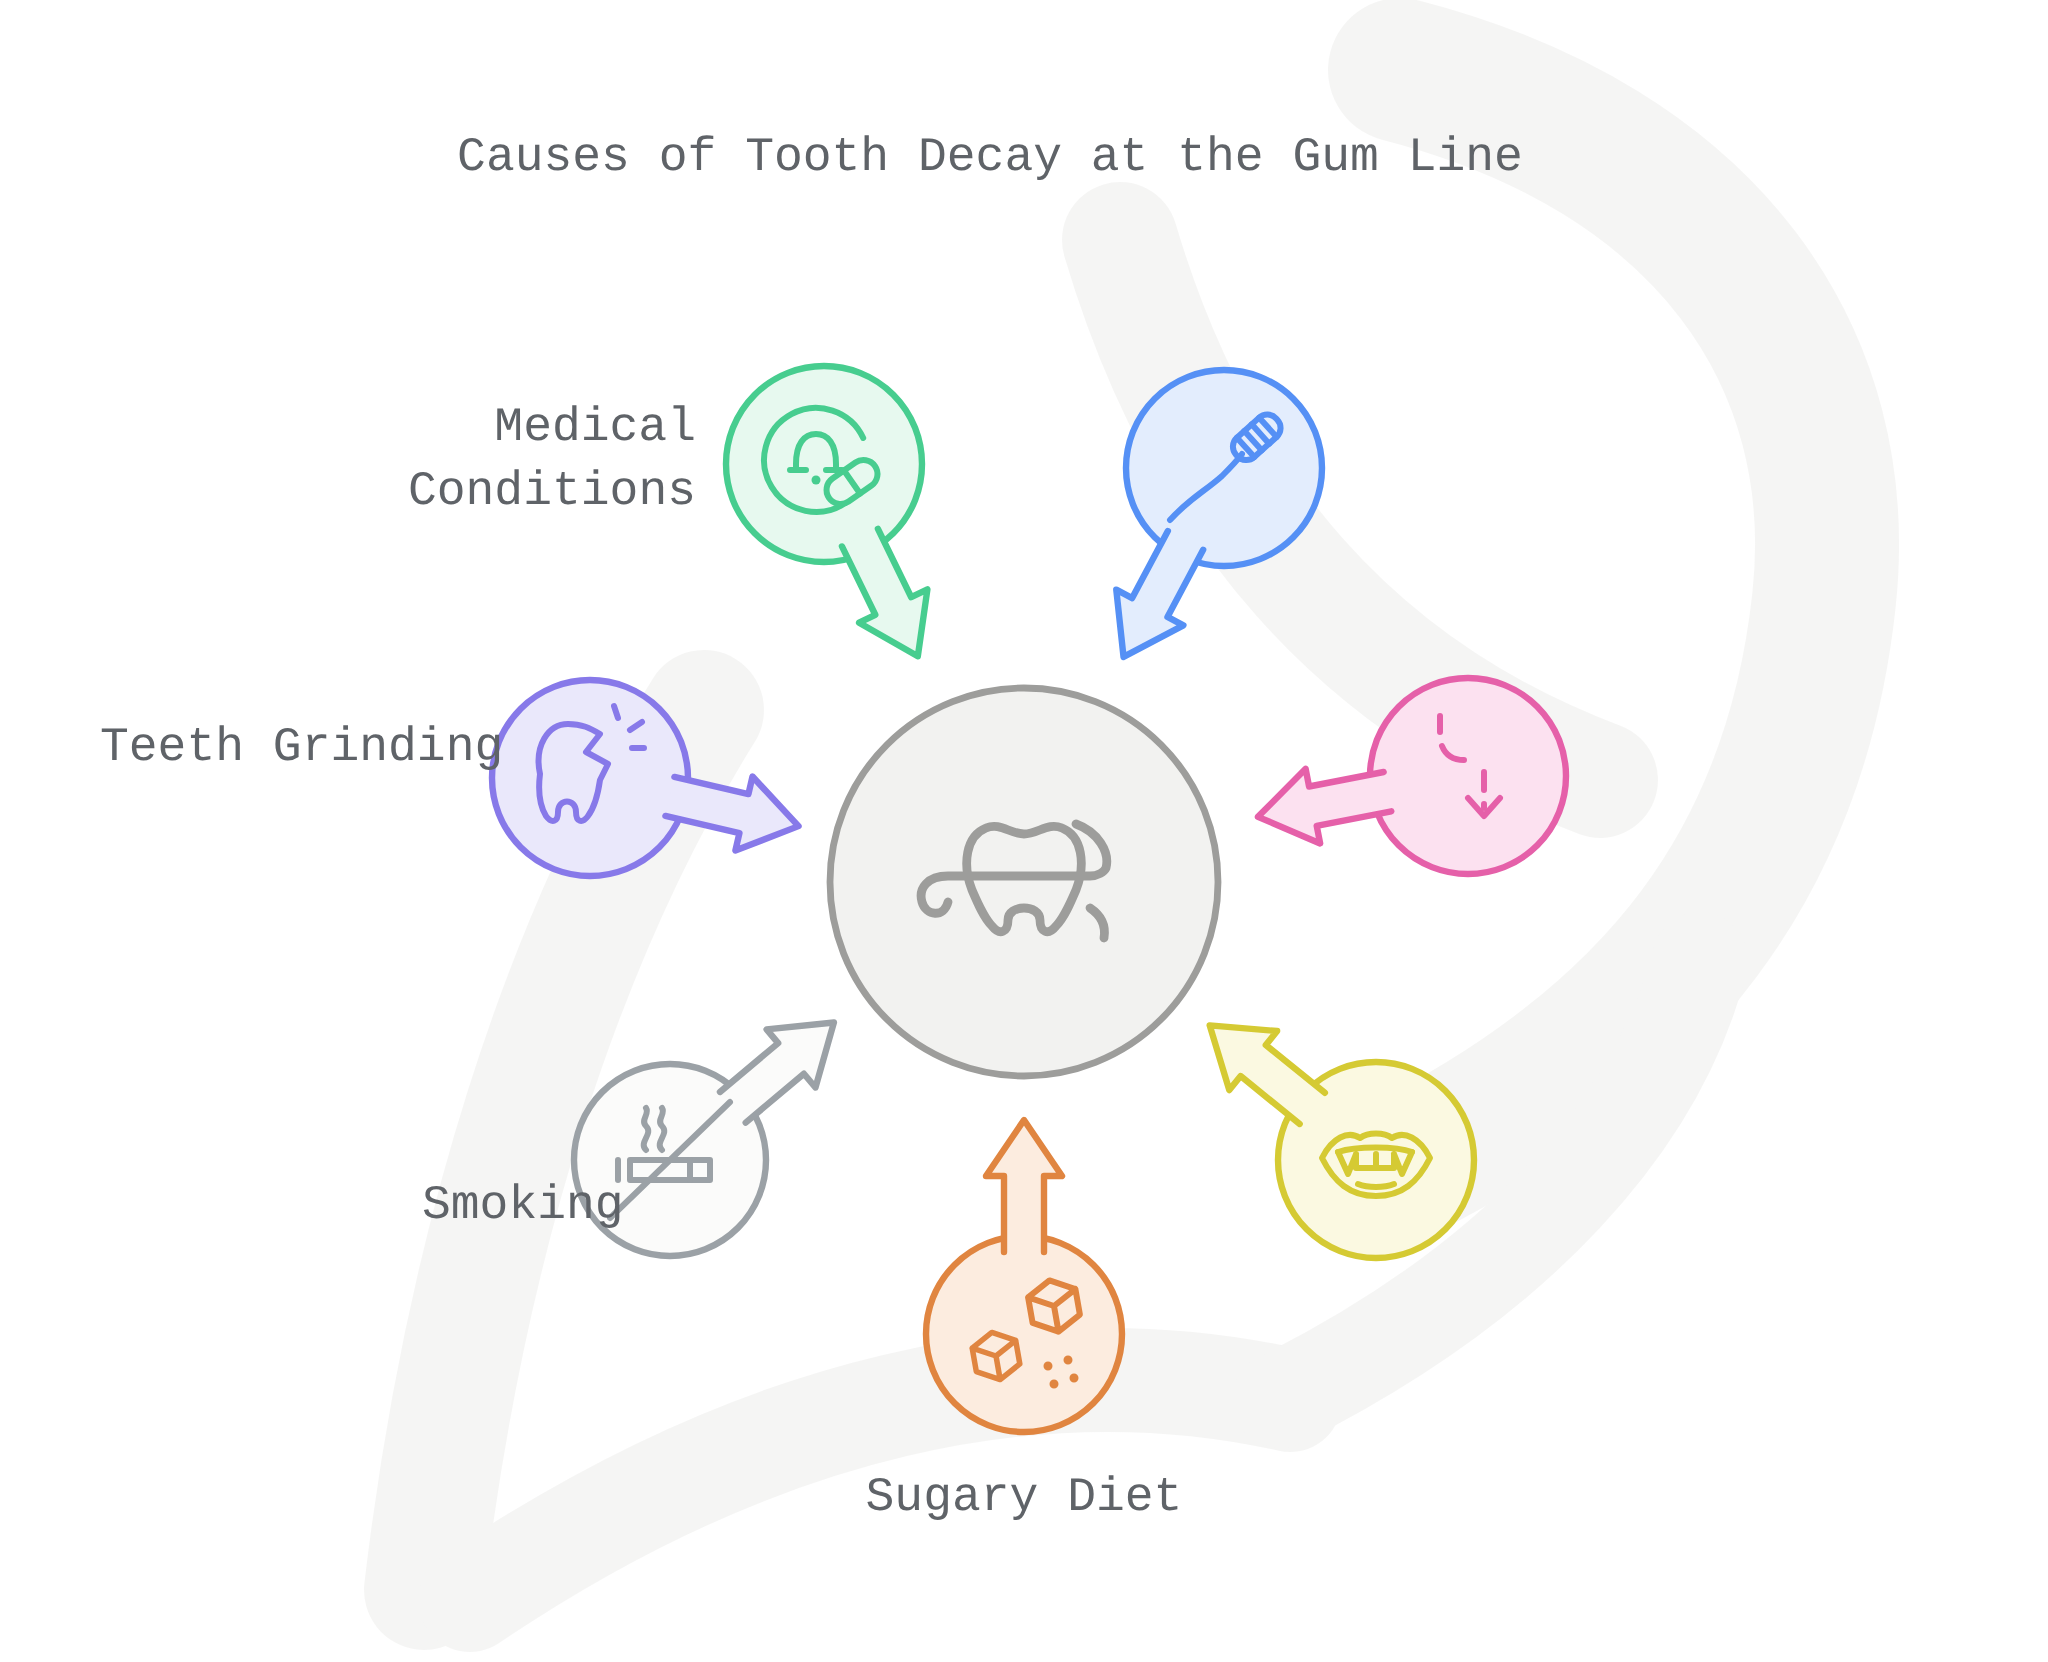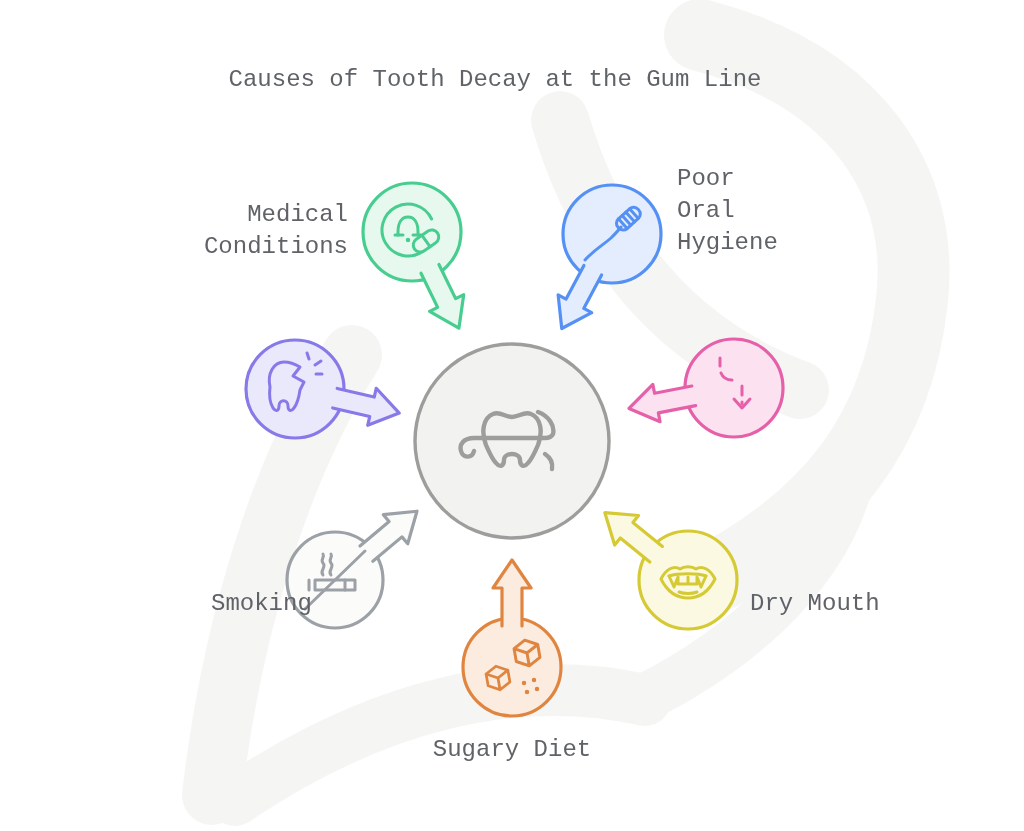--- a/index.html
+++ b/index.html
@@ -122,17 +122,16 @@
       <g transform="translate(-14,11) rotate(-10) scale(0.92)">
         <path d="M 0 -13 L 12 -6.5 L 12 6.5 L 0 13 L -12 6.5 L -12 -6.5 Z M -12 -6.5 L 0 0 L 12 -6.5 M 0 0 L 0 13"></path>
       </g>
       <path d="M 12 16 L 12 16.01 M 22 13 L 22 13.01 M 25 22 L 25 22.01 M 15 25 L 15 25.01" stroke-width="4.5"></path>
     </g>
   </g>
 </svg>
 
   <div id="page-title">Causes of Tooth Decay at the Gum Line</div>
   <div class="label" id="lab-medical">Medical Conditions</div>
-  <div class="label" id="lab-poor">Poor Oral Hygiene</div>
+  <div class="label" id="lab-teeth">Teeth Grinding</div>
   <div class="label" id="lab-smoking">Smoking</div>
-  <div class="label" id="lab-dry">Dry Mouth</div>
   <div class="label" id="lab-sugary">Sugary Diet</div>
 </div>
 
 </body></html>

